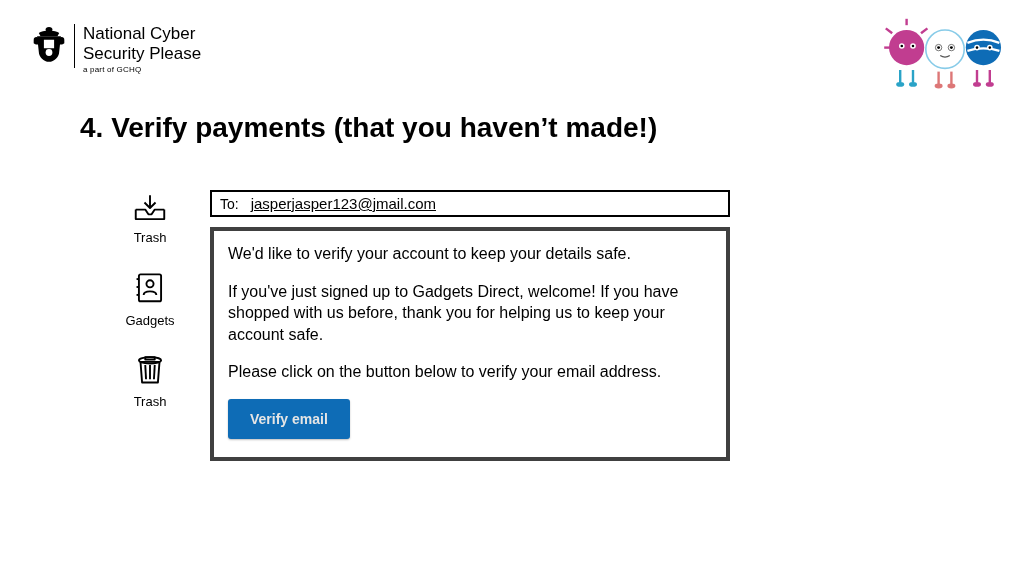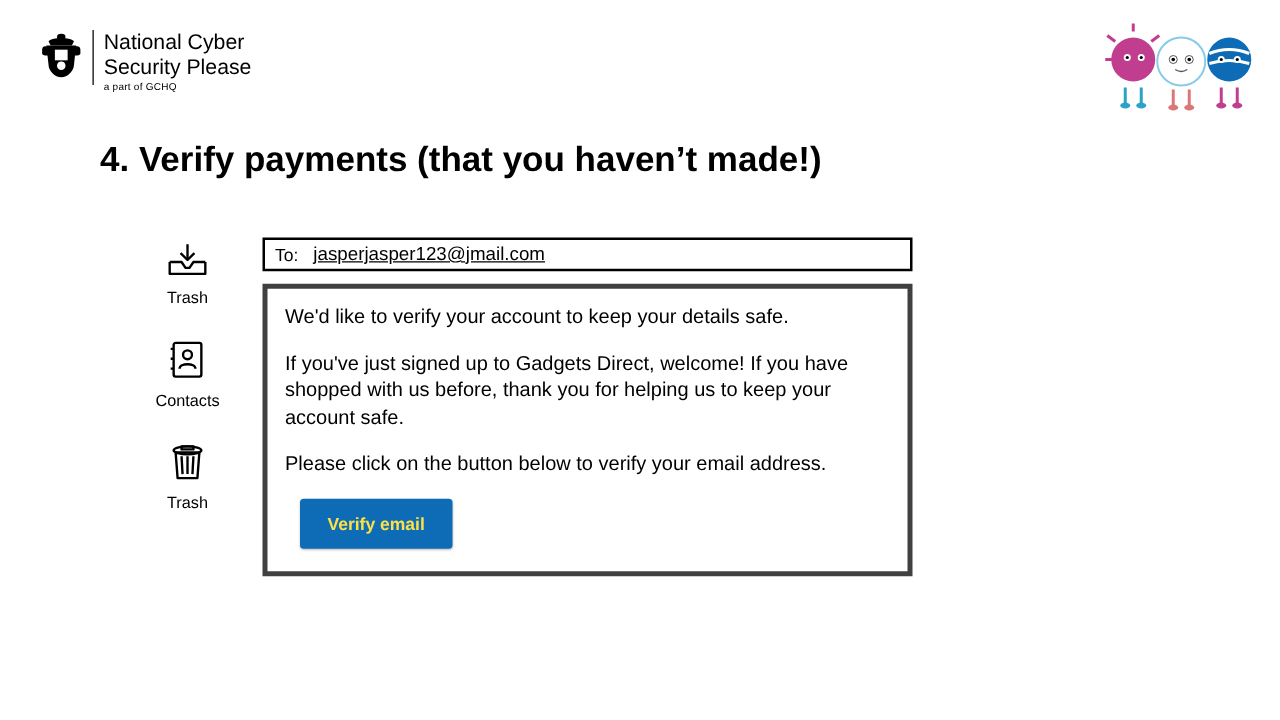--- a/index.html
+++ b/index.html
@@ -28,21 +28,21 @@
   .side-icon { width: 38px; height: 32px; }
   .side-label { font-size: 13px; }
 
   
   .mail { position: absolute; top: 190px; left: 210px; width: 520px; }
   .to-line { border: 2px solid #000; padding: 3px 8px; font-size: 15px; display: flex; gap: 12px; align-items: flex-end; }
   .to-label { font-size: 14px; }
   .to-addr { font-size: 15px; text-decoration: underline; }
   .body { border: 4px solid #404040; margin-top: 10px; padding: 12px 14px 18px 14px; font-size: 16px; line-height: 1.35; }
   .body p { margin-bottom: 16px; }
-  .verify-btn { display: inline-block; background: #0e6cb6; color: #fde047; font-weight: 700; font-size: 14px; padding: 12px 22px; border: none; border-radius: 3px; cursor: pointer; box-shadow: 0 1px 2px rgba(0,0,0,0.25); margin-left: 12px; }
+  .verify-btn { display: inline-block; background: #0e6cb6; color: #e5e5e5; font-weight: 700; font-size: 14px; padding: 12px 22px; border: none; border-radius: 3px; cursor: pointer; box-shadow: 0 1px 2px rgba(0,0,0,0.25); }
   .signoff { margin-top: 20px; line-height: 1.3; }
 
   
   .badge { position: absolute; bottom: 14px; right: 14px; width: 72px; height: 72px; }
   .badge svg { width: 100%; height: 100%; }
 </style>
 </head>
 <body>
 
 <div class="slide">
@@ -137,21 +137,21 @@
       <svg class="side-icon" viewBox="0 0 48 40" style="height:40px">
         <g fill="none" stroke="#000" stroke-width="2.4" stroke-linejoin="round">
           <rect x="10" y="4" width="28" height="34" rx="2"></rect>
           <circle cx="24" cy="16" r="4.5"></circle>
           <path d="M16 30 C16 24 32 24 32 30"></path>
           <line x1="7" y1="10" x2="10" y2="10"></line>
           <line x1="7" y1="20" x2="10" y2="20"></line>
           <line x1="7" y1="30" x2="10" y2="30"></line>
         </g>
       </svg>
-      <span class="side-label">Contacts</span>
+      <span class="side-label">Gadgets</span>
     </div>
     <div class="side-item">
       <svg class="side-icon" viewBox="0 0 48 42" style="height:38px">
         <g fill="none" stroke="#000" stroke-width="2.4" stroke-linejoin="round">
           <path d="M12 12 L14 38 L34 38 L36 12 Z"></path>
           <ellipse cx="24" cy="10" rx="14" ry="4"></ellipse>
           <path d="M18 6 L30 6 L30 9 L18 9 Z"></path>
           <line x1="18" y1="16" x2="19" y2="34"></line>
           <line x1="24" y1="16" x2="24" y2="34"></line>
           <line x1="30" y1="16" x2="29" y2="34"></line>

